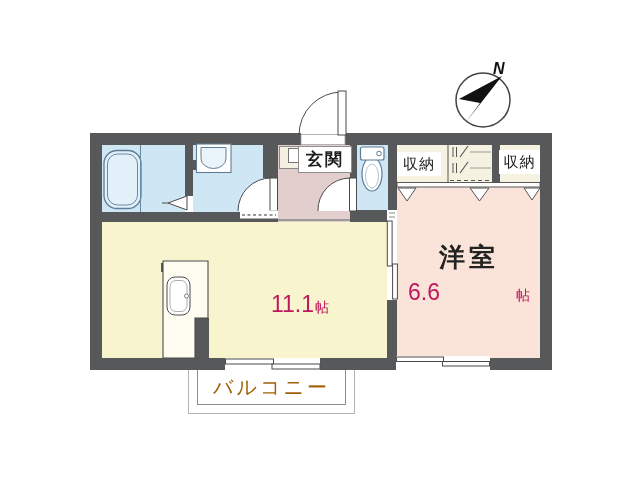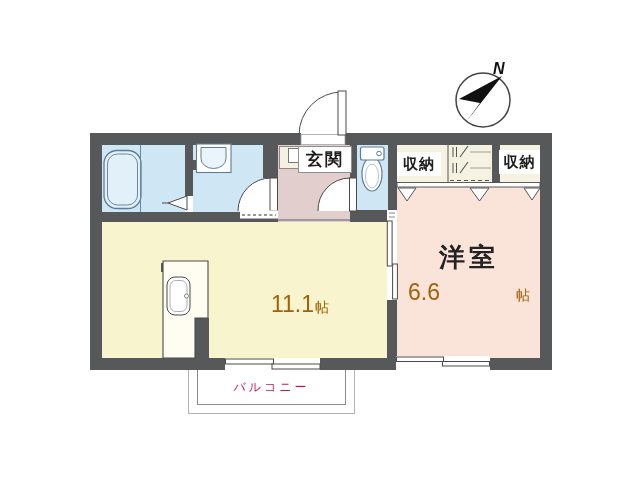--- a/index.html
+++ b/index.html
@@ -10,28 +10,28 @@
   .wall{position:absolute;background:#57585a;}
   .lbl{position:absolute;display:flex;align-items:center;justify-content:center;white-space:nowrap;}
   .room-bath,.room-wash,.room-toilet{background:#cfe7f5;}
   .room-hall{background:#e2cecd;}
   .room-ldk{background:#f8f4cd;}
   .room-west{background:#fae4da;}
   .room-closet{background:#f5f2e1;}
   .whitebox{background:#fff;}
   .genkan-box{left:298px;top:146px;width:52px;height:25px;background:#fff;border:1px solid #8f8f8f;
               font-size:17px;font-weight:bold;letter-spacing:2px;}
-  .storage-lbl{background:#fff;font-size:15px;font-weight:bold;letter-spacing:1px;}
+  .storage-lbl{background:#fff;font-size:15px;font-weight:normal;letter-spacing:1px;}
   .big-room-lbl{font-size:26px;letter-spacing:4px;color:#222;font-weight:bold;}
-  .size-lbl{font-size:23px;color:#a16207;display:flex;align-items:flex-end;justify-content:center;}
+  .size-lbl{font-size:23px;color:#be185d;display:flex;align-items:flex-end;justify-content:center;}
   .size-lbl .unit{font-size:14px;margin-bottom:1px;margin-left:1px;}
   .ldk-lbl{font-size:28px;letter-spacing:10px;color:#222;}
   .balcony-outer{left:188px;top:370px;width:165px;height:43px;border:1.5px solid #b3b3b3;border-top:none;}
   .balcony-inner{left:197px;top:370px;width:147px;height:34px;border:1px solid #8c8c8c;border-top:none;
-                 display:flex;align-items:center;justify-content:center;font-size:12px;letter-spacing:3px;color:#be185d;text-align:right;}
+                 display:flex;align-items:center;justify-content:center;font-size:20px;letter-spacing:3px;color:#a16207;text-align:right;}
   .divline{position:absolute;background:#9a9a9a;}
   svg.overlay{position:absolute;left:0;top:0;z-index:3;}
   .z1{z-index:1}.z2{z-index:2}.z4{z-index:4}
 </style>
 </head>
 <body>
 
 <div id="plan">
 
   <div class="room room-bath z1" style="left:102px;top:145px;width:83px;height:67px;"></div>

